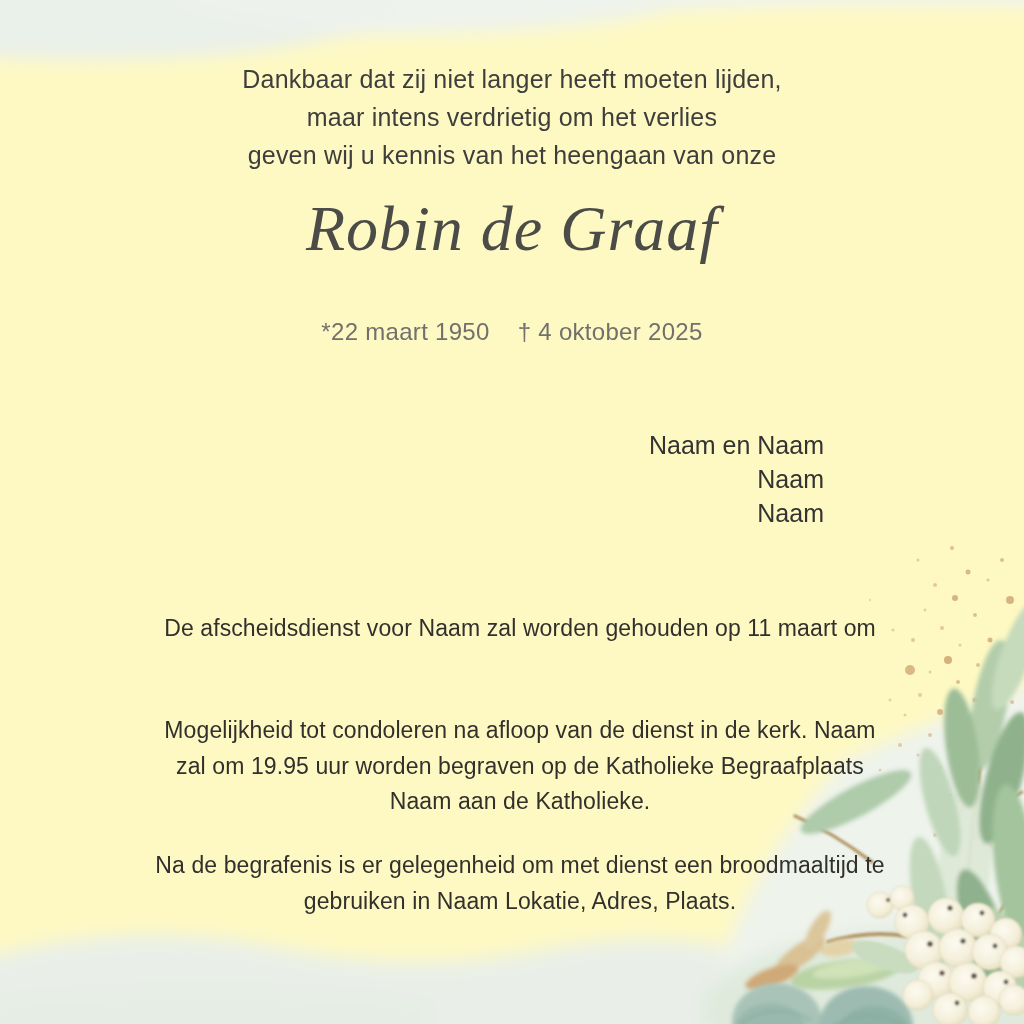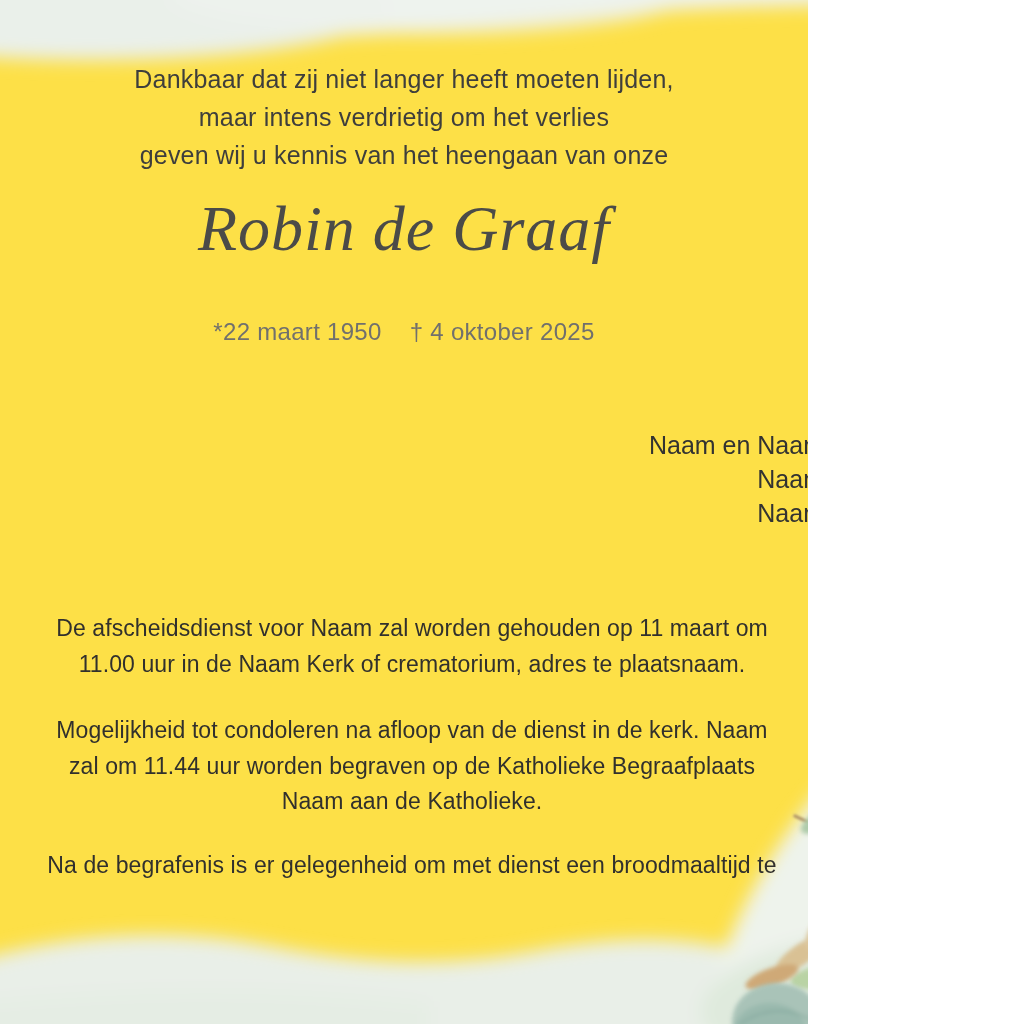--- a/index.html
+++ b/index.html
@@ -1,22 +1,22 @@
 <!DOCTYPE html>
 <html><head>
 <meta charset="utf-8">
 <style>
   html,body { margin:0; padding:0; background:#ffffff; }
   body {
     width:1024px; height:1024px; overflow:hidden;
     font-family:"Liberation Sans", sans-serif;
   }
   .card {
-    position:relative; width:808px; height:1024px;
-    background:#fde047; overflow:hidden;
+    position:relative; width:1024px; height:1024px;
+    background:#fef9c3; overflow:hidden;
   }
   .deco {
     position:absolute; left:0; top:0; width:1024px; height:1024px; z-index:0;
   }
   .content { position:absolute; inset:0; z-index:1; }
 
   .intro {
     position:absolute; top:60px; left:0; width:100%;
     text-align:center; font-size:25px; line-height:38px;
     color:#3e3e3c; letter-spacing:0.2px; font-weight:400;
@@ -232,27 +232,27 @@
     </div>
 
     <div class="family">
       <div>Naam en Naam</div>
       <div>Naam</div>
       <div>Naam</div>
     </div>
 
     <div class="para p1">
       <div>De afscheidsdienst voor Naam zal worden gehouden op 11 maart om</div>
-      <div>11.00 uur in de Naam Kerk of crematorium, adres te plaatsnaam.</div>
     </div>
 
     <div class="para p2">
       <div>Mogelijkheid tot condoleren na afloop van de dienst in de kerk. Naam</div>
-      <div>zal om 11.44 uur worden begraven op de Katholieke Begraafplaats</div>
+      <div>zal om 19.95 uur worden begraven op de Katholieke Begraafplaats</div>
       <div>Naam aan de Katholieke.</div>
     </div>
 
     <div class="para p3">
       <div>Na de begrafenis is er gelegenheid om met dienst een broodmaaltijd te</div>
+      <div>gebruiken in Naam Lokatie, Adres, Plaats.</div>
     </div>
 
   </div>
 </div>
 
 </body></html>

